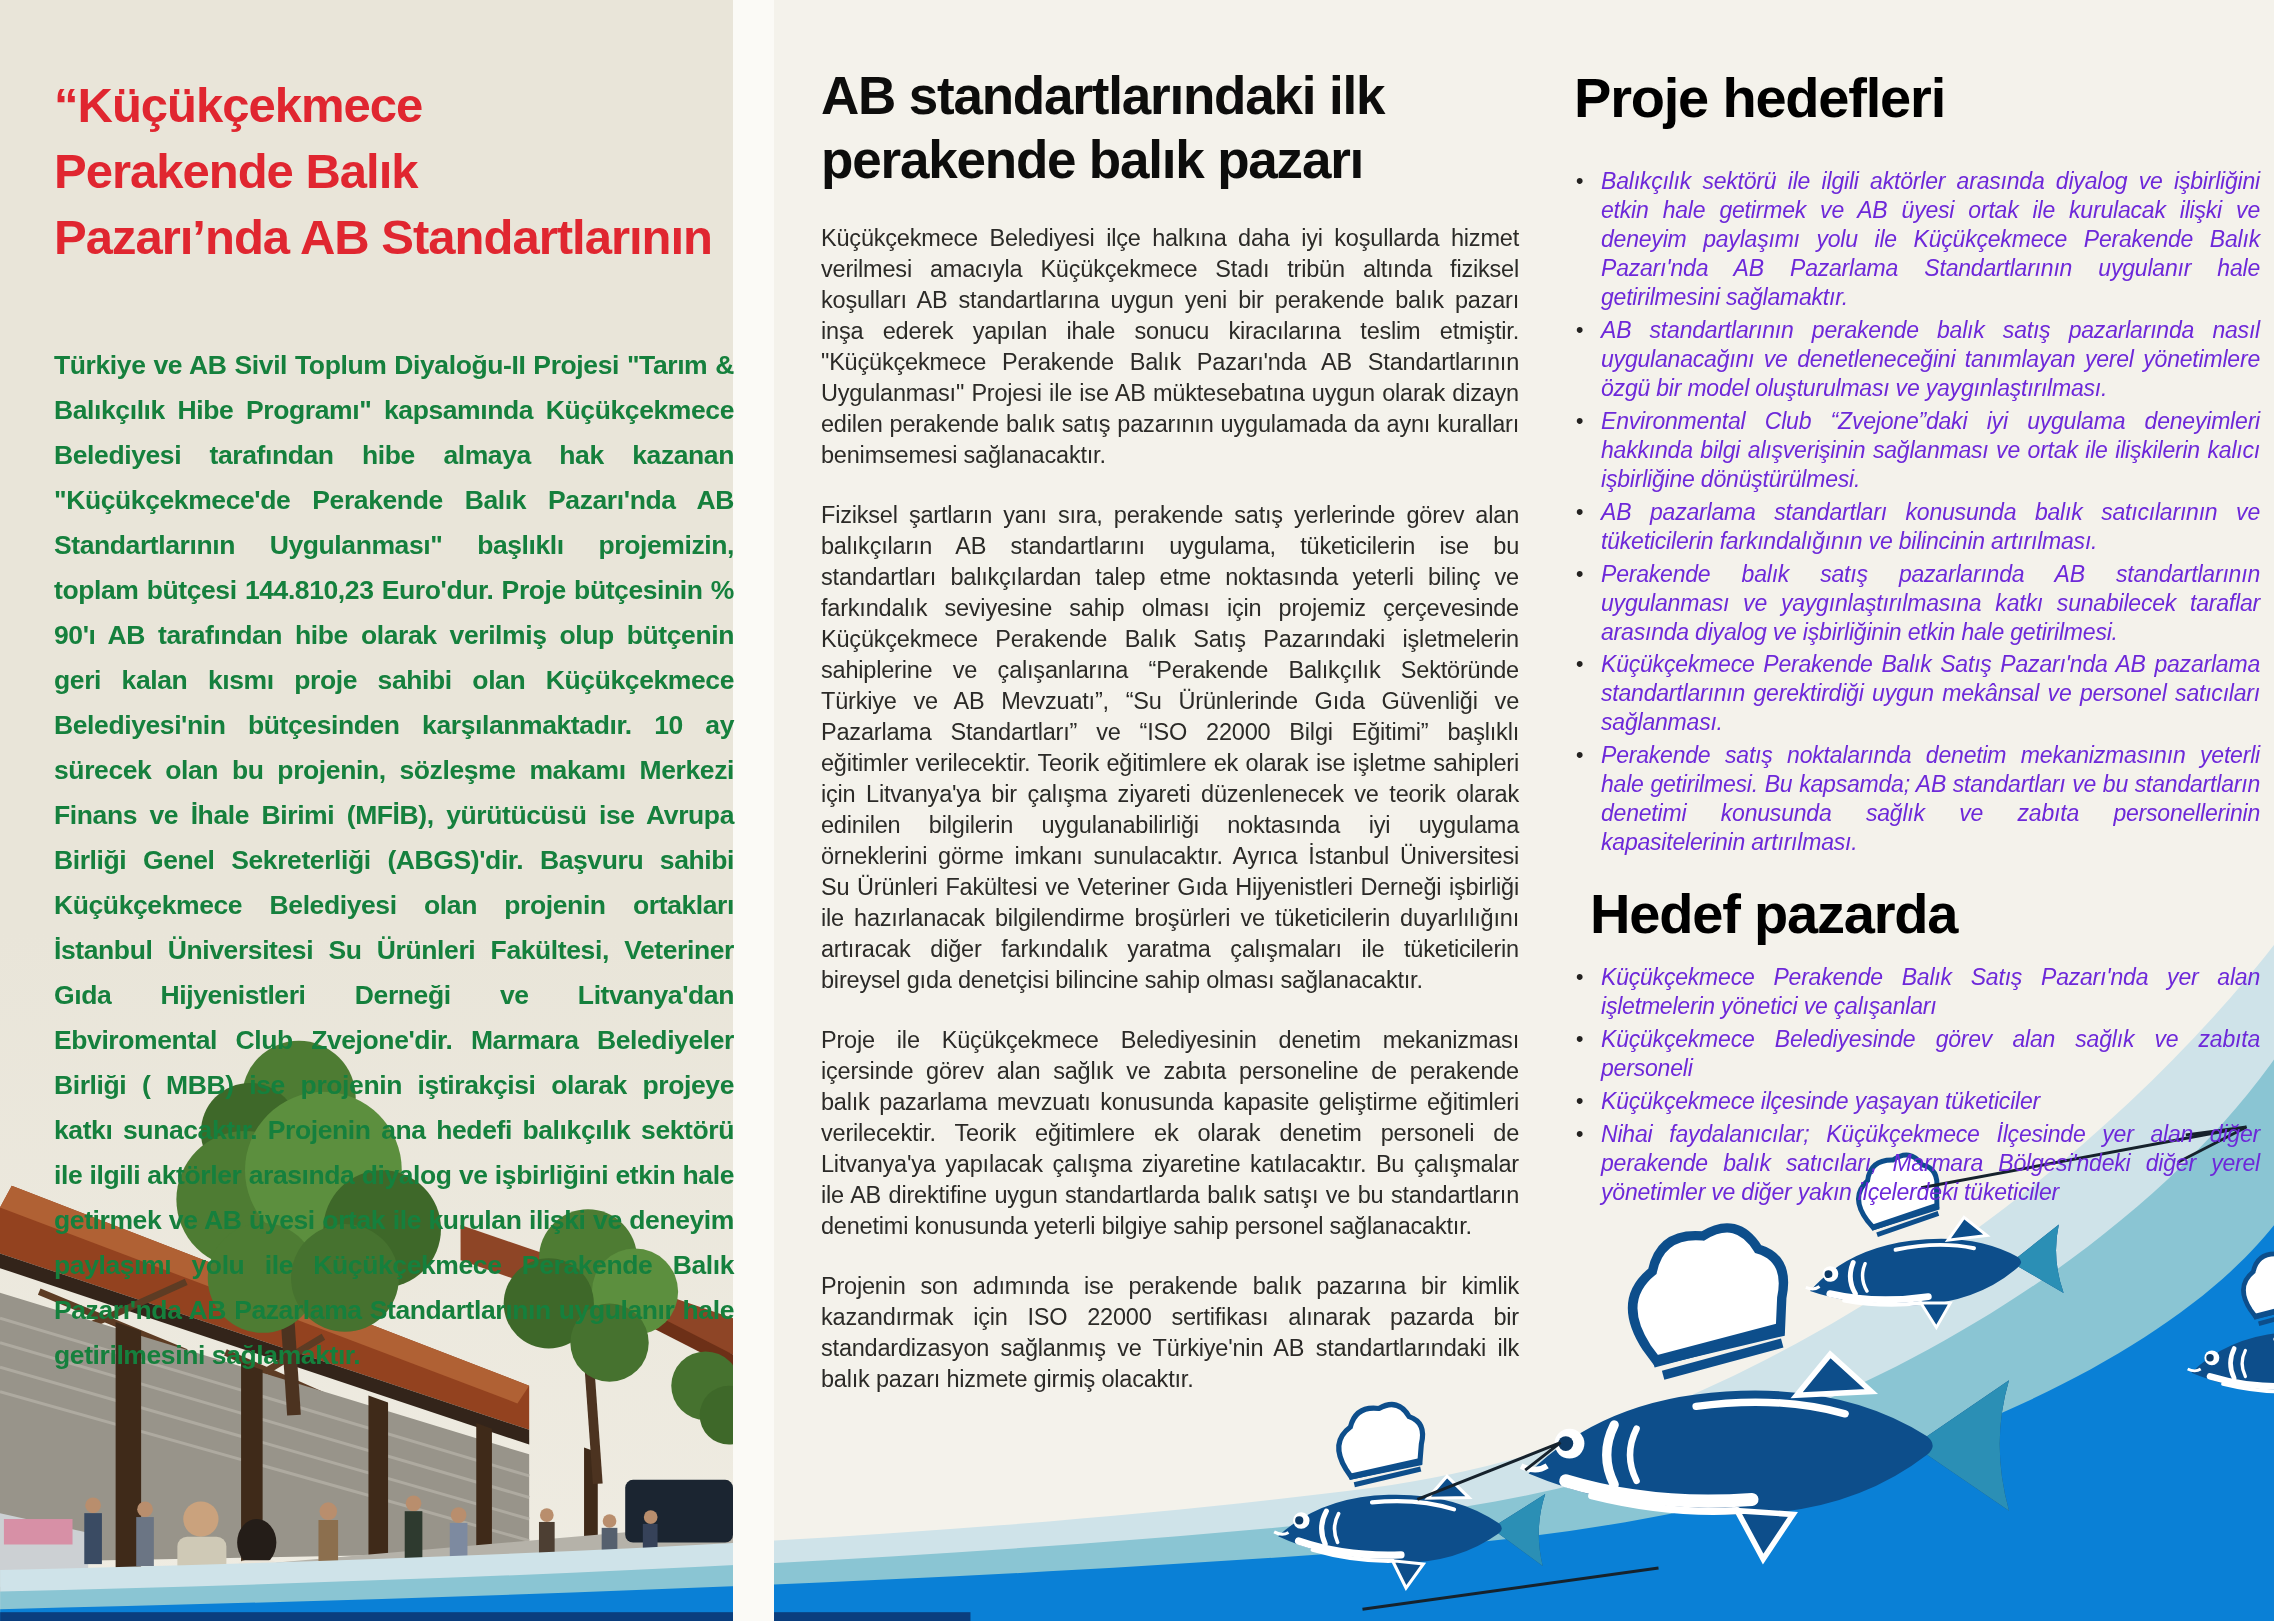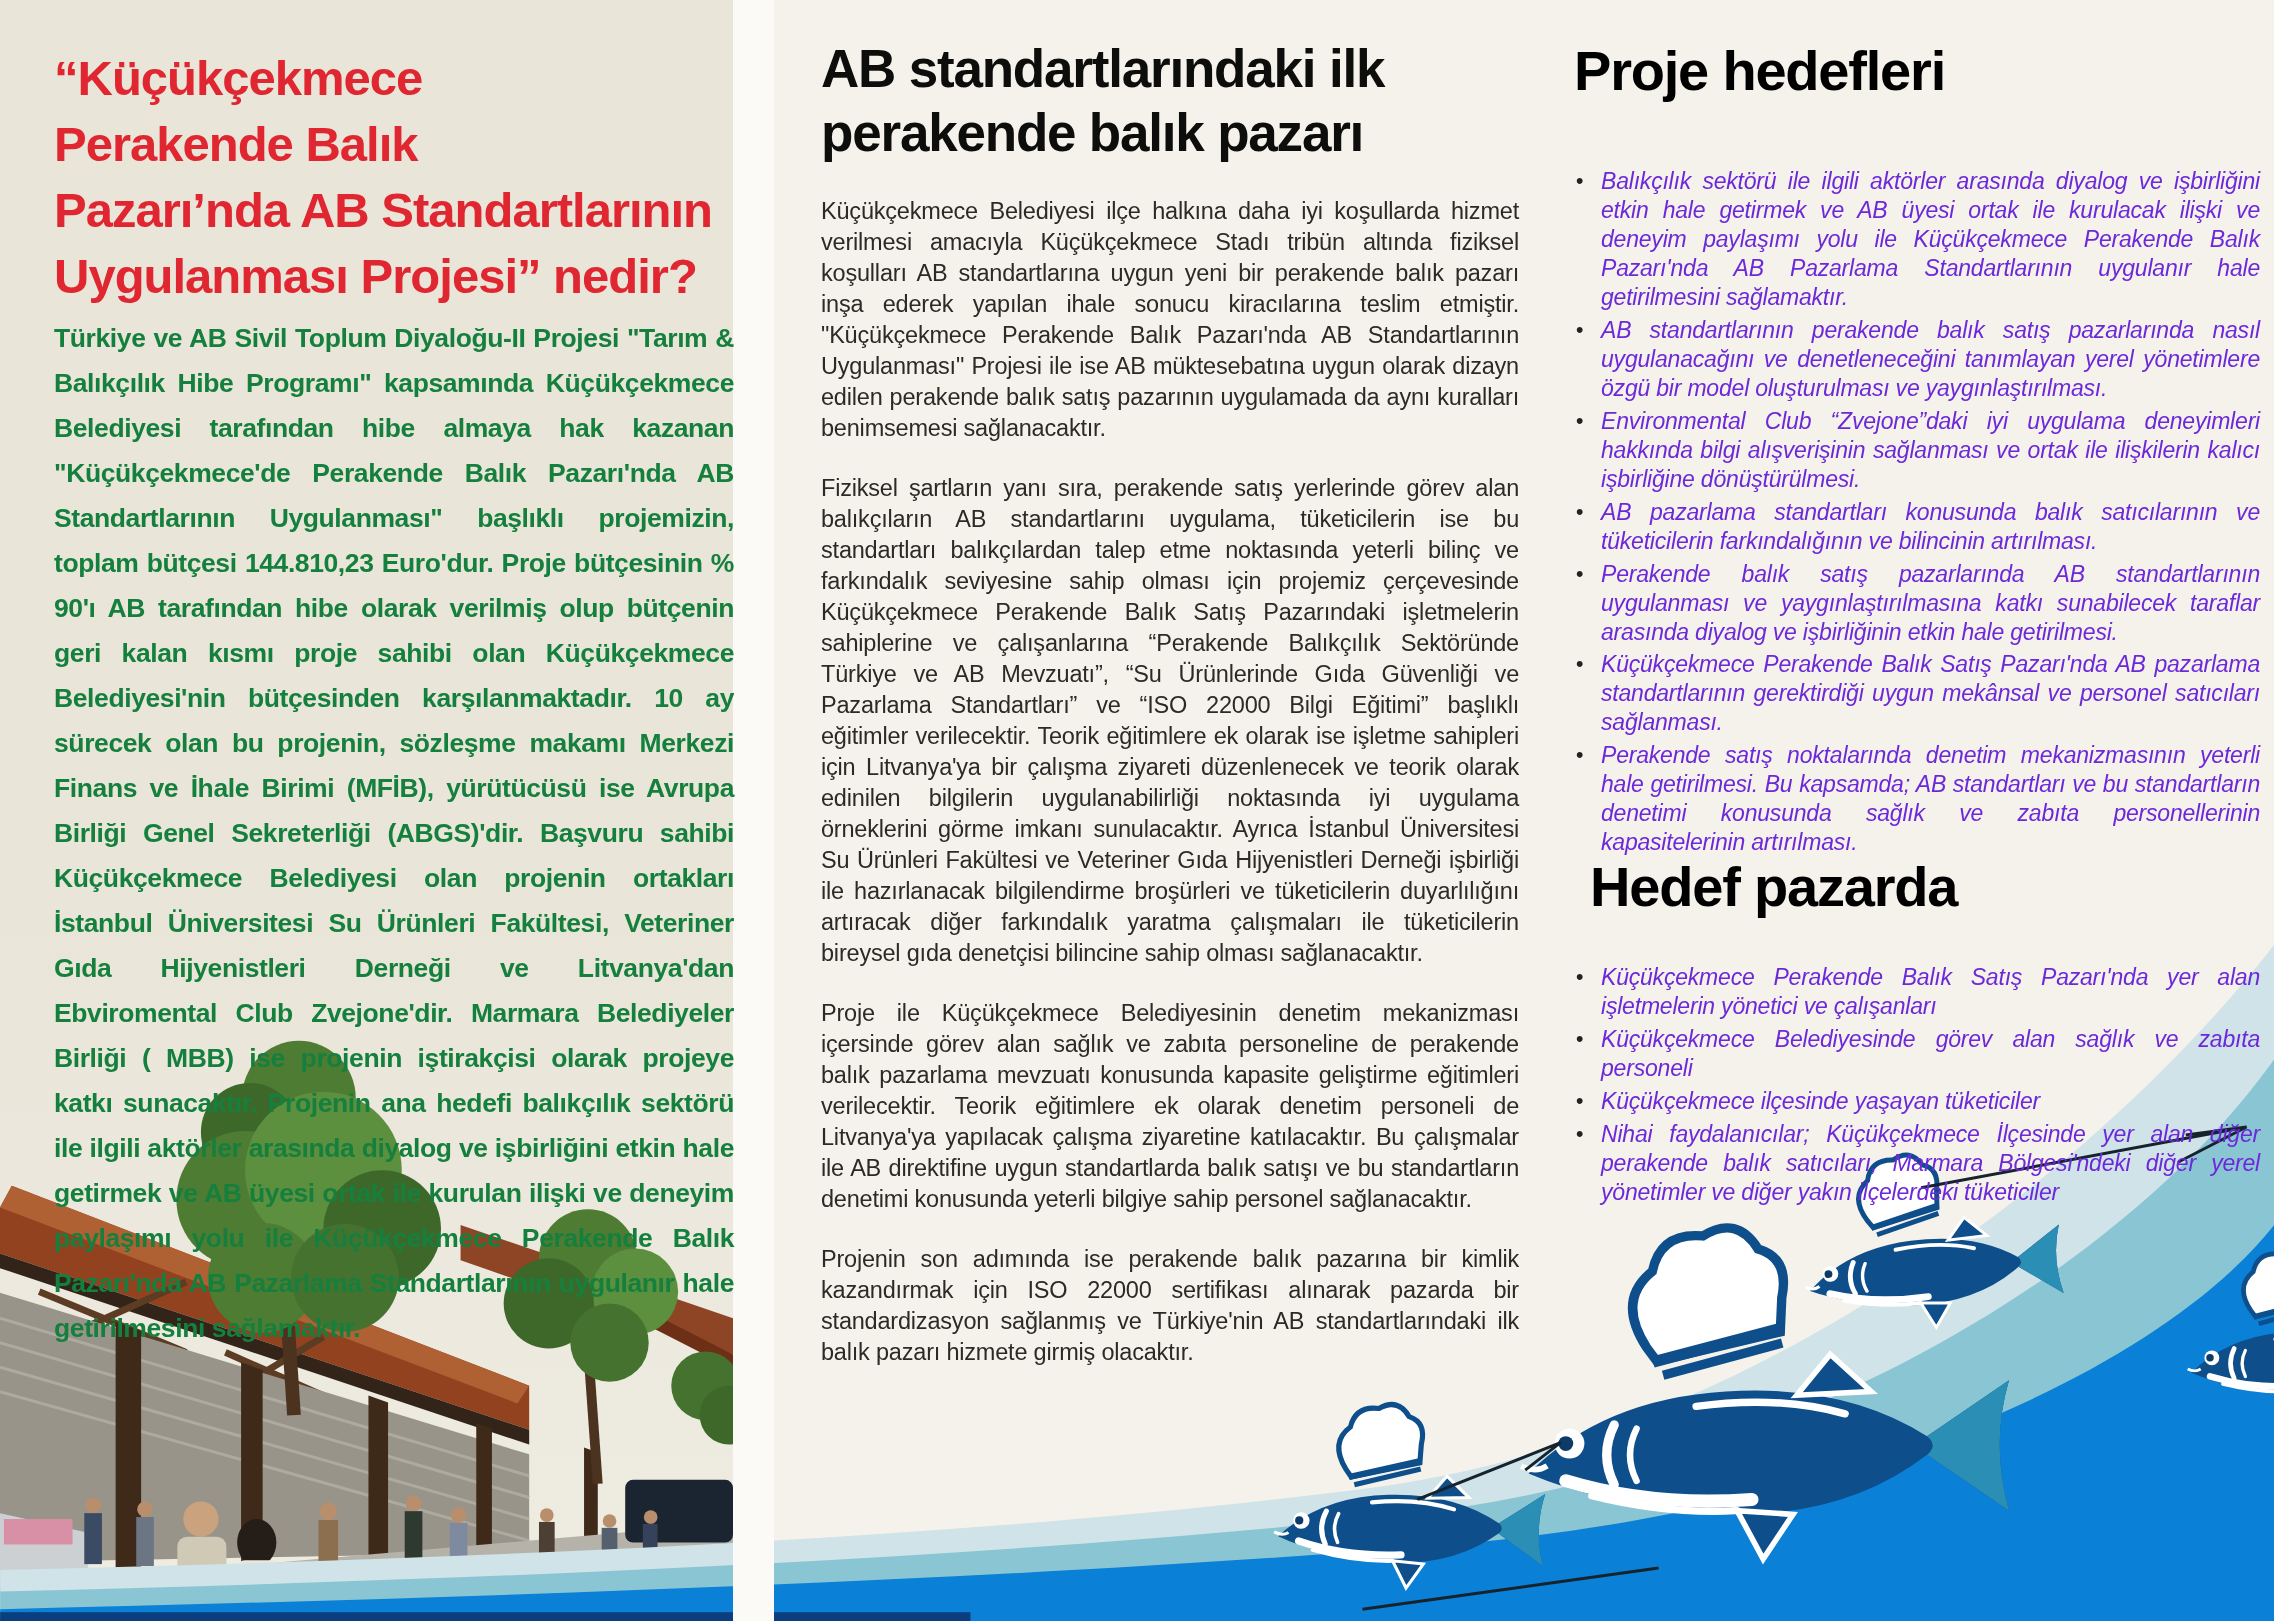--- a/index.html
+++ b/index.html
@@ -9,21 +9,21 @@
     font-family:"Liberation Sans",sans-serif;
   }
   .abs{position:absolute;}
   #panel-left{left:0;top:0;width:733px;height:1621px;background:#e9e5d9;z-index:0;}
   #fold-gutter{left:733px;top:0;width:41px;height:1621px;background:#fbfaf6;z-index:3;}
   #right-edge{right:0;top:0;width:7.8px;height:1621px;background:#ffffff;z-index:6;}
 
   #photo-illustration{left:0;top:931px;width:733px;height:690px;z-index:1;}
   #wave-graphic{left:0;top:882px;width:2282px;height:739px;z-index:2;}
 
-  .textlayer{z-index:4;}
+  .textlayer{z-index:4;margin-top:27px;}
 
   #left-title{
     left:54px;top:45px;width:684px;
     font-size:49px;line-height:66px;font-weight:700;letter-spacing:-1px;
     color:#e02630;
   }
   #left-body{
     left:54px;top:316px;width:680px;
     font-size:26.5px;line-height:45px;font-weight:700;letter-spacing:-0.4px;
     color:#15803d;text-align:justify;
@@ -198,21 +198,20 @@
       <path d="M1960 312 L2292 250 L2222 286 M2292 250 L2230 258"></path>
       <path d="M1446 630 L1592 572 L1556 600"></path>
       <path d="M1390 742 L1692 700"></path>
     </g>
   </svg>
 
   <div id="left-title" class="abs textlayer">
     <div>“Küçükçekmece</div>
     <div>Perakende Balık</div>
     <div>Pazarı’nda AB Standartlarının</div>
-    <div>Uygulanması Projesi” nedir?</div>
   </div>
   <div id="left-body" class="abs textlayer">Türkiye ve AB Sivil Toplum Diyaloğu-II Projesi "Tarım &amp; Balıkçılık Hibe Programı" kapsamında Küçükçekmece Belediyesi tarafından hibe almaya hak kazanan "Küçükçekmece'de Perakende Balık Pazarı'nda AB Standartlarının Uygulanması" başlıklı projemizin, toplam bütçesi 144.810,23 Euro'dur. Proje bütçesinin % 90'ı AB tarafından hibe olarak verilmiş olup bütçenin geri kalan kısmı proje sahibi olan Küçükçekmece Belediyesi'nin bütçesinden karşılanmaktadır. 10 ay sürecek olan bu projenin, sözleşme makamı Merkezi Finans ve İhale Birimi (MFİB), yürütücüsü ise Avrupa Birliği Genel Sekreterliği (ABGS)'dir. Başvuru sahibi Küçükçekmece Belediyesi olan projenin ortakları İstanbul Üniversitesi Su Ürünleri Fakültesi, Veteriner Gıda Hijyenistleri Derneği ve Litvanya'dan Ebviromental Club Zvejone'dir. Marmara Belediyeler Birliği ( MBB) ise projenin iştirakçisi olarak projeye katkı sunacaktır. Projenin ana hedefi balıkçılık sektörü ile ilgili aktörler arasında diyalog ve işbirliğini etkin hale getirmek ve AB üyesi ortak ile kurulan ilişki ve deneyim paylaşımı yolu ile Küçükçekmece Perakende Balık Pazarı'nda AB Pazarlama Standartlarının uygulanır hale getirilmesini sağlamaktır.</div>
 
   <div id="mid-title" class="abs textlayer">AB standartlarındaki ilk perakende balık pazarı</div>
   <div id="mid-body" class="abs textlayer">
     <p>Küçükçekmece Belediyesi ilçe halkına daha iyi koşullarda hizmet verilmesi amacıyla Küçükçekmece Stadı tribün altında fiziksel koşulları AB standartlarına uygun yeni bir perakende balık pazarı inşa ederek yapılan ihale sonucu kiracılarına teslim etmiştir. "Küçükçekmece Perakende Balık Pazarı'nda AB Standartlarının Uygulanması" Projesi ile ise AB müktesebatına uygun olarak dizayn edilen perakende balık satış pazarının uygulamada da aynı kuralları benimsemesi sağlanacaktır.</p>
     <p>Fiziksel şartların yanı sıra, perakende satış yerlerinde görev alan balıkçıların AB standartlarını uygulama, tüketicilerin ise bu standartları balıkçılardan talep etme noktasında yeterli bilinç ve farkındalık seviyesine sahip olması için projemiz çerçevesinde Küçükçekmece Perakende Balık Satış Pazarındaki işletmelerin sahiplerine ve çalışanlarına “Perakende Balıkçılık Sektöründe Türkiye ve AB Mevzuatı”, “Su Ürünlerinde Gıda Güvenliği ve Pazarlama Standartları”  ve “ISO 22000 Bilgi Eğitimi” başlıklı eğitimler verilecektir. Teorik eğitimlere ek olarak ise işletme sahipleri için Litvanya'ya bir çalışma ziyareti düzenlenecek ve teorik olarak edinilen bilgilerin uygulanabilirliği noktasında iyi uygulama örneklerini görme imkanı sunulacaktır. Ayrıca İstanbul Üniversitesi Su Ürünleri Fakültesi ve Veteriner Gıda Hijyenistleri Derneği işbirliği ile hazırlanacak bilgilendirme broşürleri ve tüketicilerin duyarlılığını artıracak diğer farkındalık yaratma çalışmaları ile tüketicilerin bireysel gıda denetçisi bilincine sahip olması sağlanacaktır.</p>
     <p>Proje ile Küçükçekmece Belediyesinin denetim mekanizması içersinde görev alan sağlık ve zabıta personeline de perakende balık pazarlama mevzuatı konusunda kapasite geliştirme eğitimleri verilecektir. Teorik eğitimlere ek olarak denetim personeli de Litvanya'ya yapılacak çalışma ziyaretine katılacaktır. Bu çalışmalar ile AB direktifine uygun standartlarda balık satışı ve bu standartların denetimi konusunda yeterli bilgiye sahip personel sağlanacaktır.</p>
     <p>Projenin son adımında ise perakende balık pazarına bir kimlik kazandırmak için ISO 22000 sertifikası alınarak pazarda bir standardizasyon sağlanmış ve Türkiye'nin AB standartlarındaki ilk balık pazarı hizmete girmiş olacaktır.</p>
   </div>

